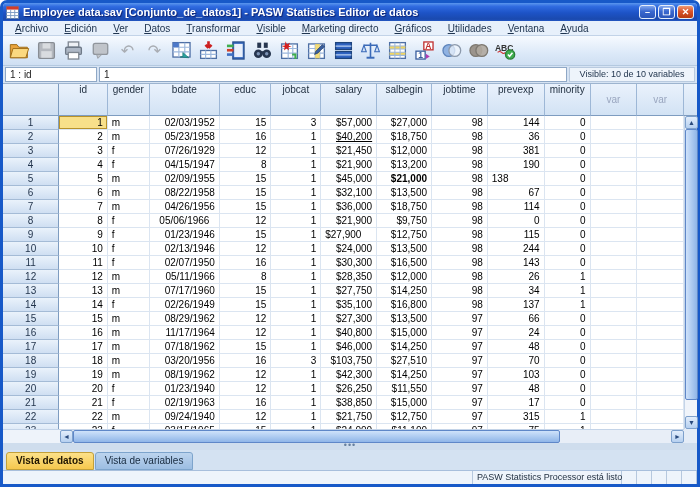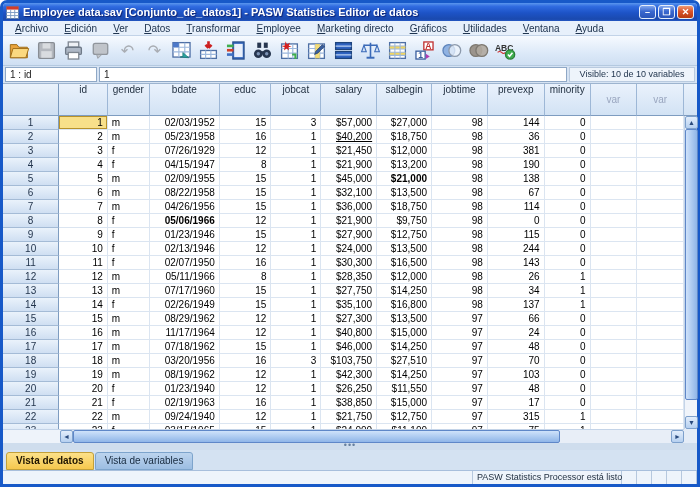--- a/index.html
+++ b/index.html
@@ -114,21 +114,21 @@
       <span class="winbtn close">✕</span>
     </span>
   </div>
 
   <div class="menubar">
       <span class="menu-item">Archivo</span>
       <span class="menu-item">Edición</span>
       <span class="menu-item">Ver</span>
       <span class="menu-item">Datos</span>
       <span class="menu-item">Transformar</span>
-      <span class="menu-item">Employee</span>
+      <span class="menu-item">Visible</span>
       <span class="menu-item">Marketing directo</span>
       <span class="menu-item">Gráficos</span>
       <span class="menu-item">Utilidades</span>
       <span class="menu-item">Ventana</span>
       <span class="menu-item">Ayuda</span>
     </div>
 
   <div class="toolbar">
     <span class="tbtn">
       <svg viewBox="0 0 16 16">
@@ -367,21 +367,21 @@
             <tr>
               <th class="rowhdr">5</th>
               <td style="text-align: right;">5</td>
               <td style="text-align: left;">m</td>
               <td style="text-align: right;">02/09/1955</td>
               <td style="text-align: right;">15</td>
               <td style="text-align: right;">1</td>
               <td style="text-align: right;">$45,000</td>
               <td style="text-align: right; font-weight: bold;">$21,000</td>
               <td style="text-align: right;">98</td>
-              <td style="text-align: right;">138</td>
+              <td style="text-align: left;">138</td>
               <td style="text-align: right;">0</td>
               <td style="text-align: center;"></td>
               <td style="text-align: center;"></td>
             </tr>
             <tr>
               <th class="rowhdr">6</th>
               <td style="text-align: right;">6</td>
               <td style="text-align: left;">m</td>
               <td style="text-align: right;">08/22/1958</td>
               <td style="text-align: right;">15</td>
@@ -406,39 +406,39 @@
               <td style="text-align: right;">98</td>
               <td style="text-align: right;">114</td>
               <td style="text-align: right;">0</td>
               <td style="text-align: center;"></td>
               <td style="text-align: center;"></td>
             </tr>
             <tr>
               <th class="rowhdr">8</th>
               <td style="text-align: right;">8</td>
               <td style="text-align: left;">f</td>
-              <td style="text-align: right; font-weight: bold;">05/06/1966</td>
+              <td style="text-align: center;">05/06/1966</td>
               <td style="text-align: right;">12</td>
               <td style="text-align: right;">1</td>
               <td style="text-align: right;">$21,900</td>
               <td style="text-align: right;">$9,750</td>
               <td style="text-align: right;">98</td>
               <td style="text-align: right;">0</td>
               <td style="text-align: right;">0</td>
               <td style="text-align: center;"></td>
               <td style="text-align: center;"></td>
             </tr>
             <tr>
               <th class="rowhdr">9</th>
               <td style="text-align: right;">9</td>
               <td style="text-align: left;">f</td>
               <td style="text-align: right;">01/23/1946</td>
               <td style="text-align: right;">15</td>
               <td style="text-align: right;">1</td>
-              <td style="text-align: right; margin-top: 28px;">$27,900</td>
+              <td style=" margin-top: 28px;">$27,900</td>
               <td style="text-align: right;">$12,750</td>
               <td style="text-align: right;">98</td>
               <td style="text-align: right;">115</td>
               <td style="text-align: right;">0</td>
               <td style="text-align: center;"></td>
               <td style="text-align: center;"></td>
             </tr>
             <tr>
               <th class="rowhdr">10</th>
               <td style="text-align: right;">10</td>

